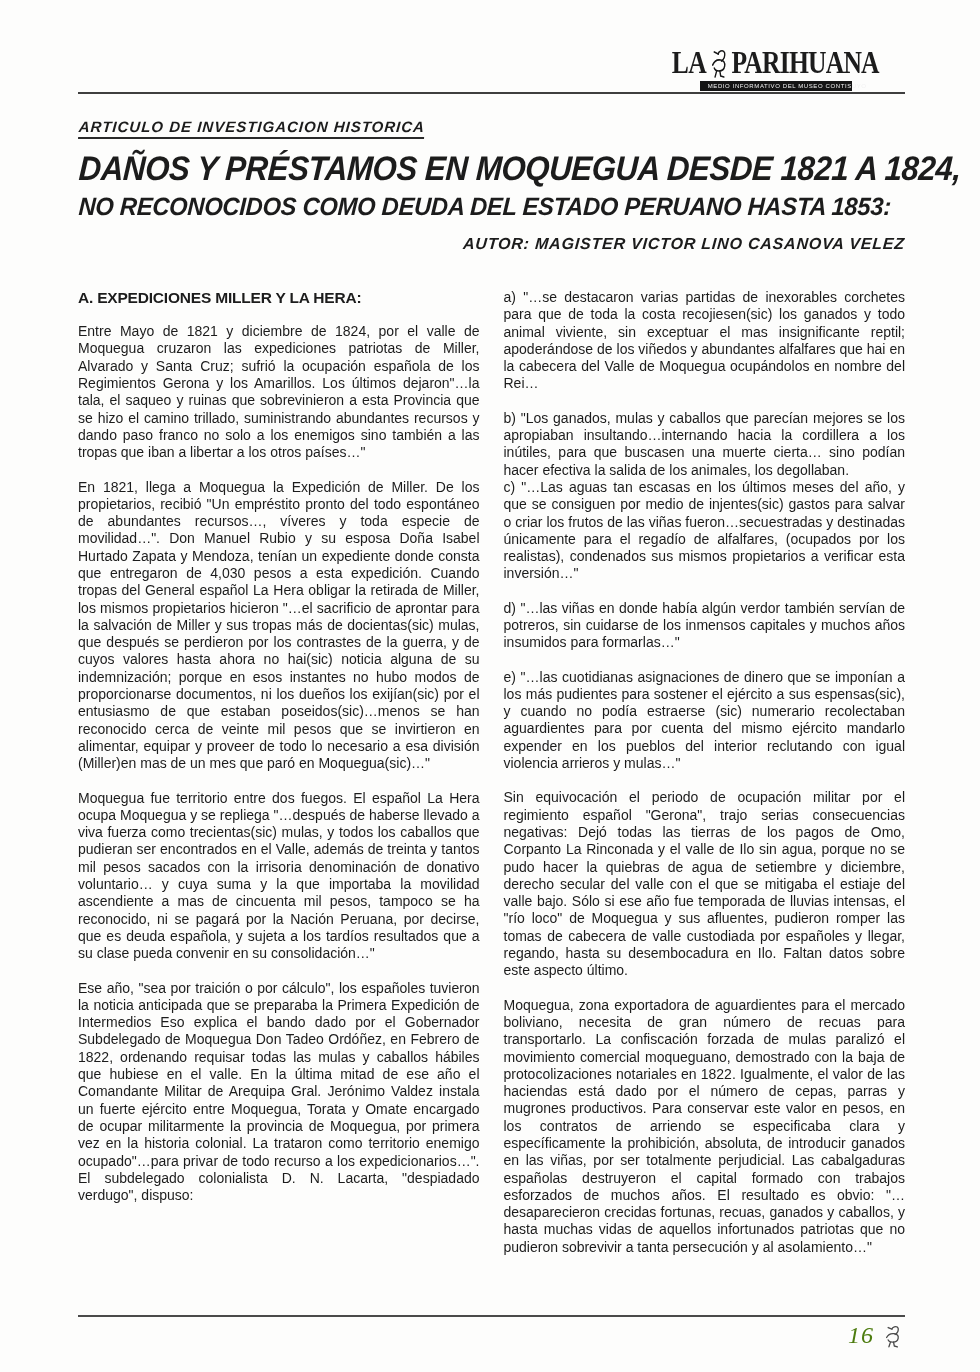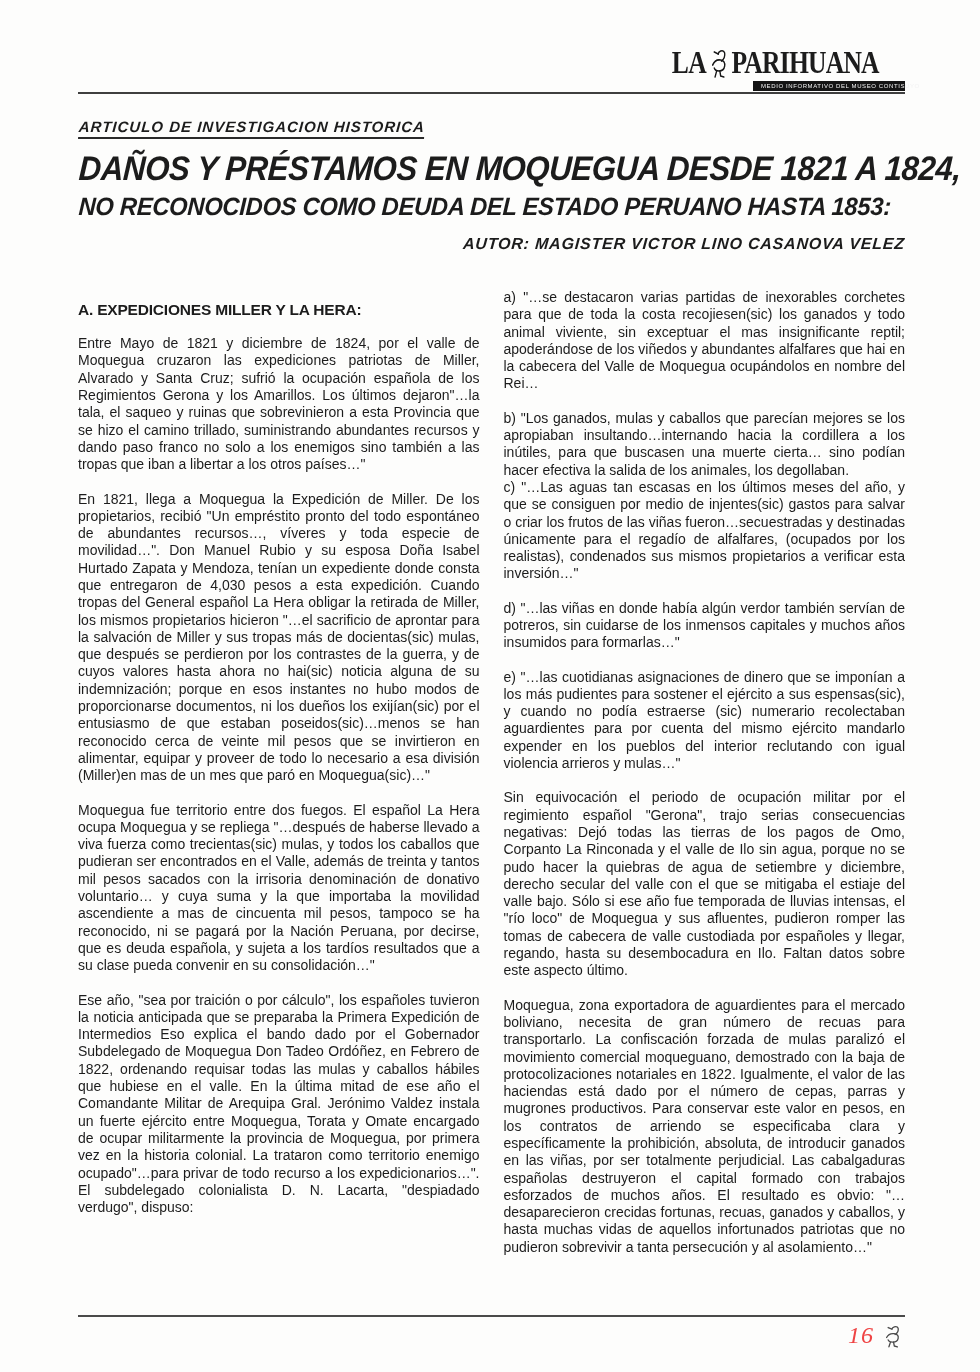--- a/index.html
+++ b/index.html
@@ -14,21 +14,21 @@
     font-family: "Liberation Sans", sans-serif;
     overflow: hidden;
   }
   
   .masthead {
     position: absolute;
     top: 46px;
     right: 75px;
     display: flex;
     flex-direction: column;
-    align-items: flex-end;
+    align-items: center;
   }
   .masthead-row {
     display: flex;
     align-items: flex-end;
     gap: 3px;
     font-family: "Liberation Serif", serif;
     font-weight: bold;
     font-size: 32px;
     line-height: 1;
     letter-spacing: -1px;
@@ -108,21 +108,21 @@
   
   .columns {
     display: flex;
     gap: 24px;
     margin-top: 36px;
   }
   .col { flex: 1 1 0; min-width: 0; }
   .col h3 {
     font-size: 15.5px;
     letter-spacing: -0.2px;
-    margin: 12px 0 17px 0;
+    margin: 0 0 17px 0;
     line-height: 17.2px;
   }
   .col p {
     font-size: 14px;
     line-height: 17.3px;
     text-align: justify;
     margin: 0 0 17px 0;
   }
   .col p.no-gap { margin-bottom: 0; }
   
@@ -139,21 +139,21 @@
     top: 1322px;
     right: 78px;
     display: flex;
     align-items: center;
     gap: 8px;
   }
   .page-number {
     font-family: "Liberation Serif", serif;
     font-style: italic;
     font-size: 24px;
-    color: #ef4444;
+    color: #4d7c0f;
     letter-spacing: 1px;
   }
   .bird-icon svg { display: block; }
 </style>
 </head>
 <body>
 
 <div class="page">
 
   <div class="masthead">

